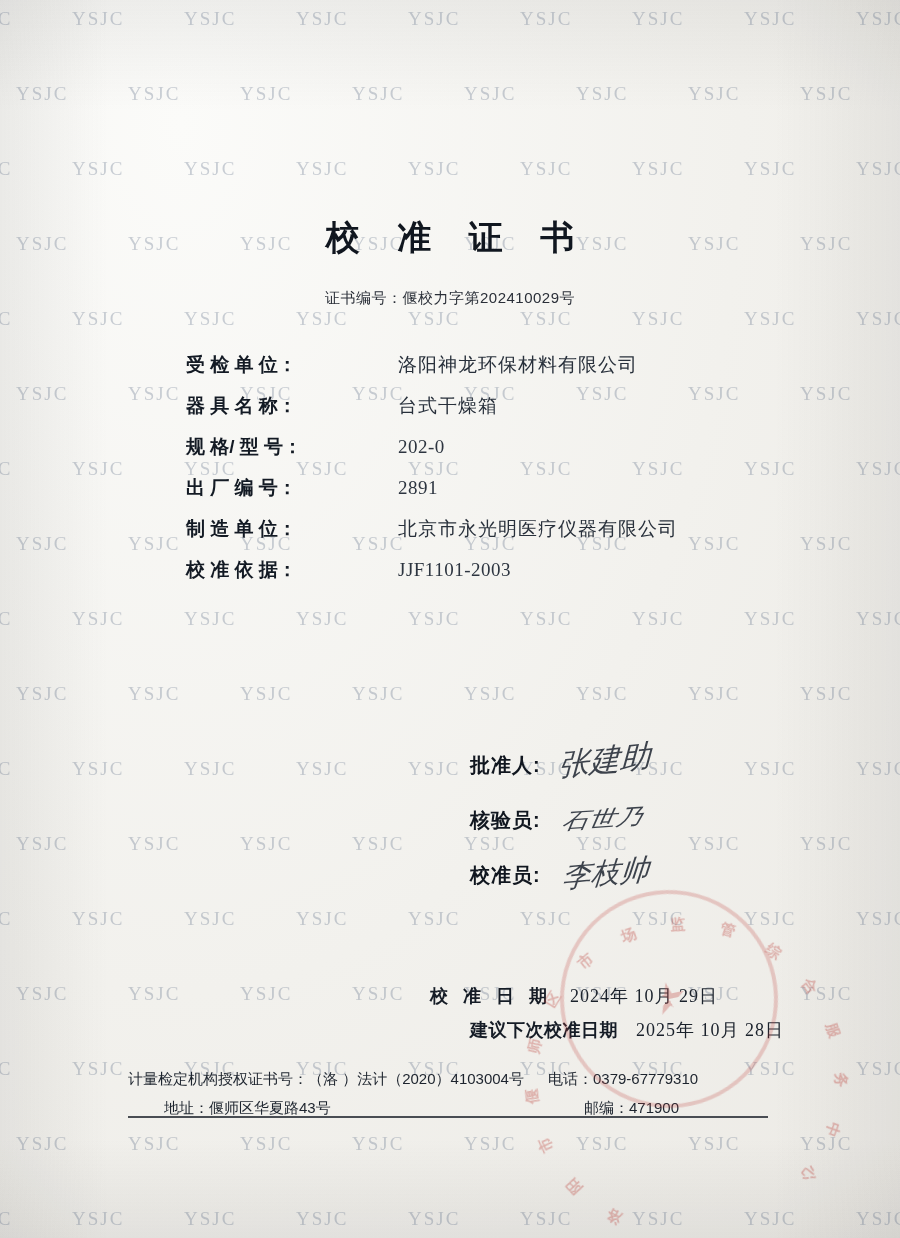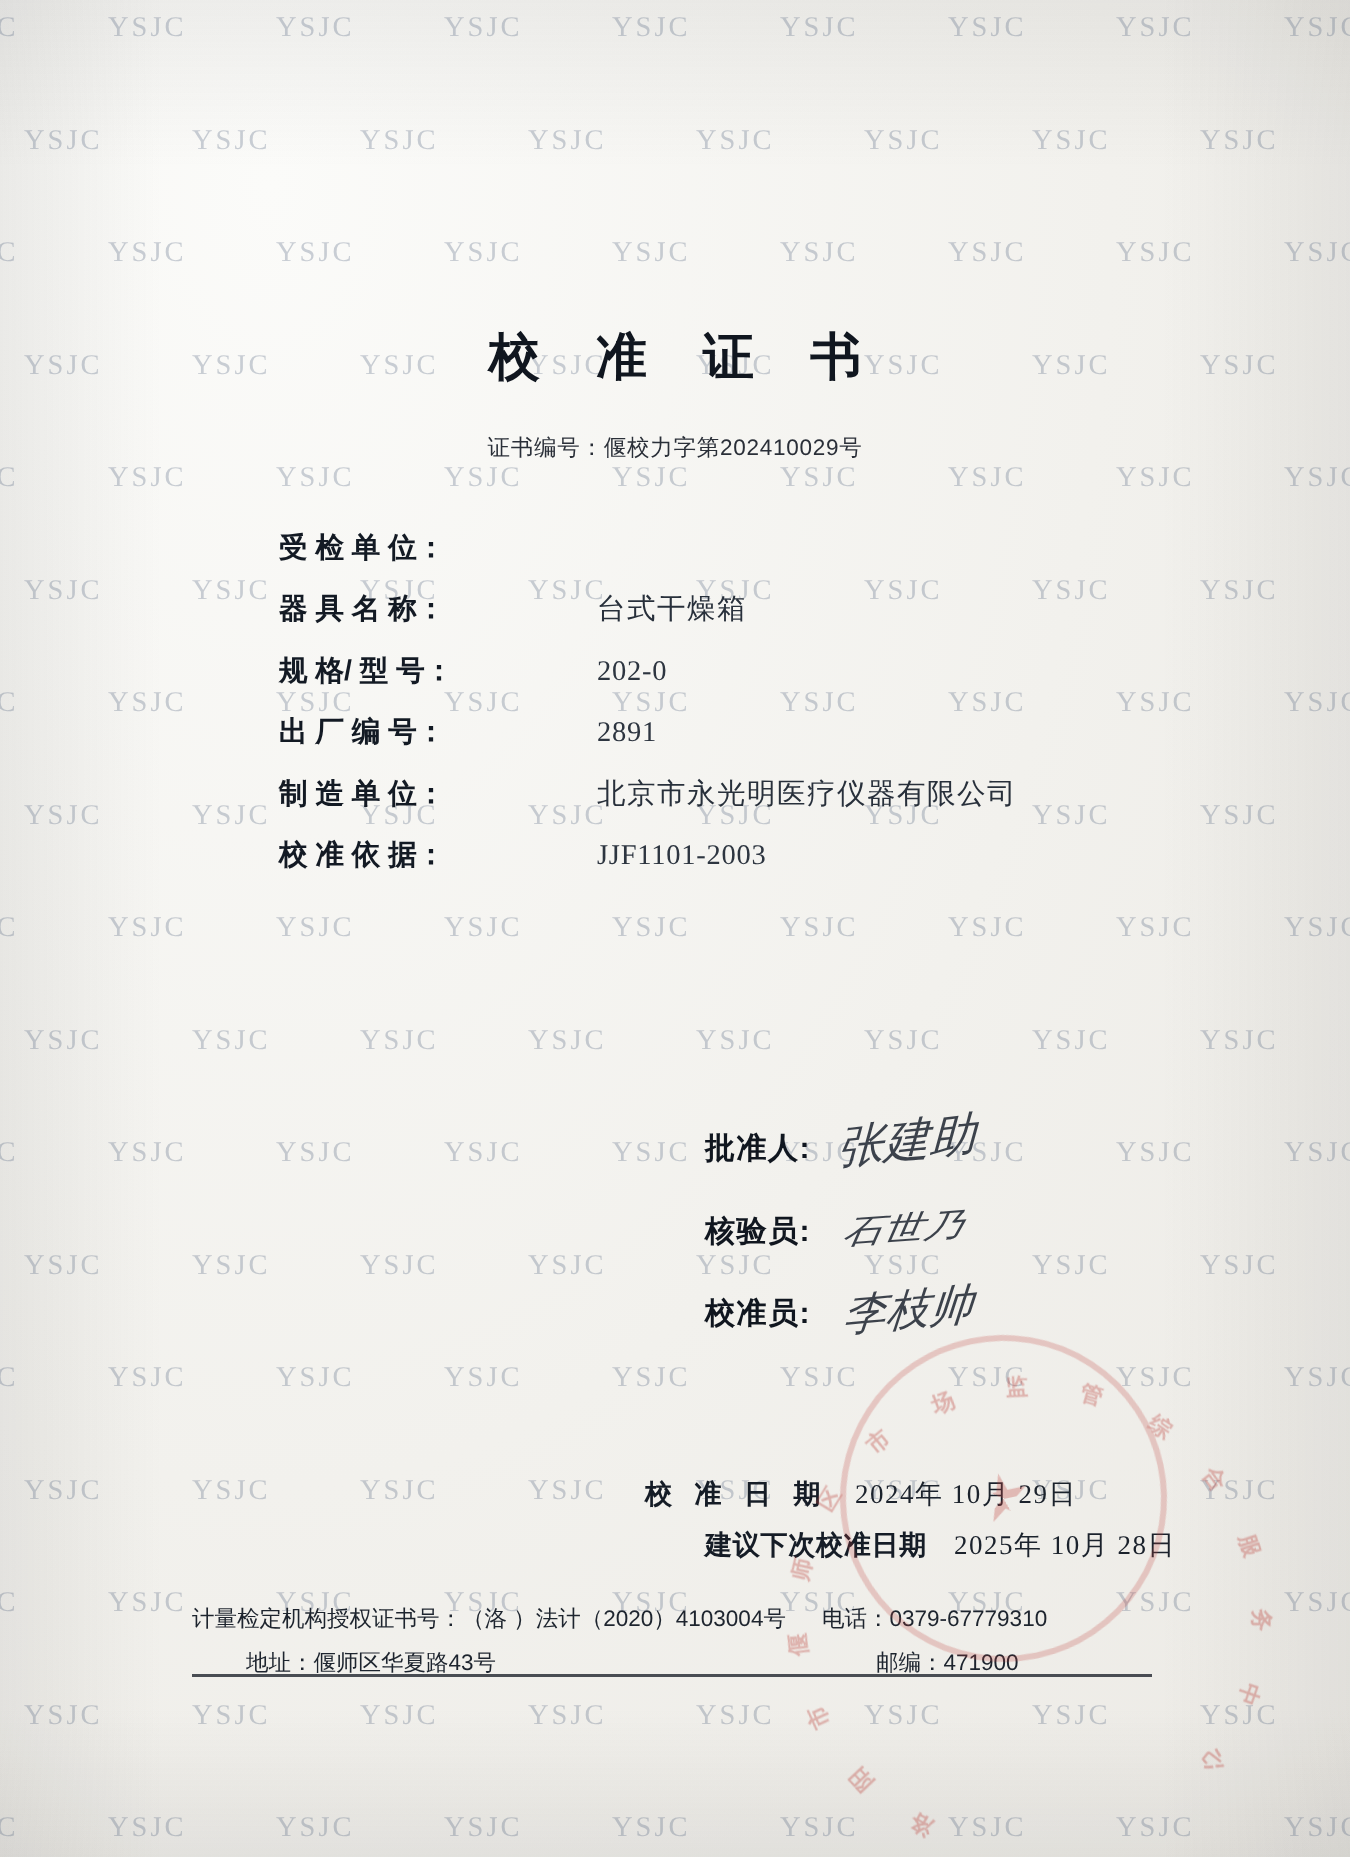--- a/index.html
+++ b/index.html
@@ -440,20 +440,21 @@
 
   <div id="content">
 
     <div class="doc-title">校 准 证 书</div>
     <div class="cert-no">证书编号：偃校力字第202410029号</div>
 
     <div class="fields">
 
       <div class="field-row">
         <div class="field-label">受 检 单 位：</div>
+        <div class="field-value cn">洛阳神龙环保材料有限公司</div>
       </div>
 
       <div class="field-row">
         <div class="field-label">器 具 名 称：</div>
         <div class="field-value cn">台式干燥箱</div>
       </div>
 
       <div class="field-row">
         <div class="field-label">规 格/ 型 号：</div>
         <div class="field-value">202-0</div>

